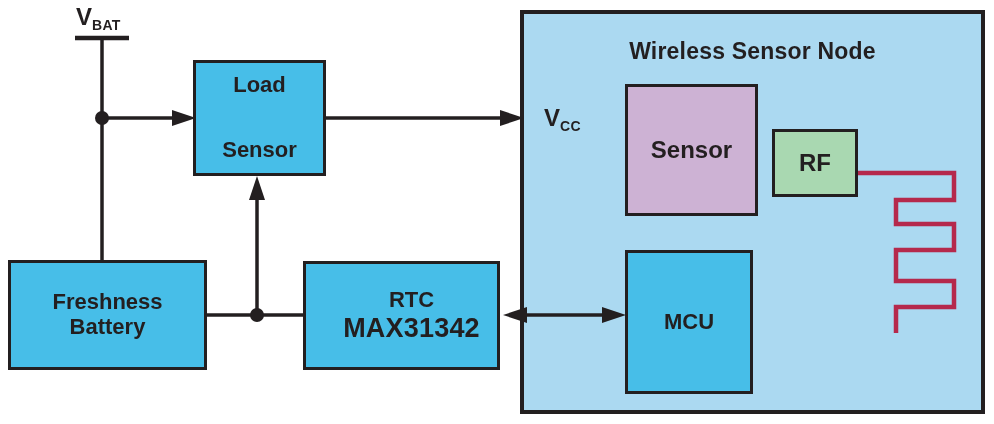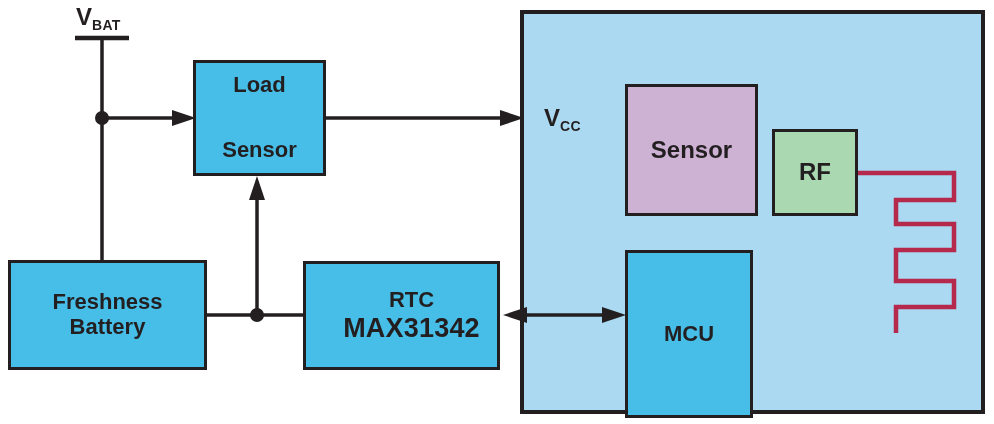--- a/index.html
+++ b/index.html
@@ -23,30 +23,31 @@
   .box{
     position:absolute;box-sizing:border-box;border:3px solid #231f20;
     display:flex;flex-direction:column;align-items:center;justify-content:center;
     text-align:center;font-weight:700;z-index:3;line-height:1.12;
   }
   .cyan{background:#47bee8;}
   .box-load{left:193px;top:60px;width:133px;height:116px;font-size:22px;gap:40px;}
   .box-batt{left:8px;top:260px;width:199px;height:110px;font-size:22px;}
   .box-rtc{left:303px;top:261px;width:197px;height:109px;font-size:22px;padding-left:20px;}
   .box-sensor{left:625px;top:84px;width:133px;height:132px;background:#cdb2d4;font-size:24px;text-align:center;}
-  .box-rf{left:772px;top:129px;width:86px;height:87px;background:#a9d8b1;font-size:24px;}
-  .box-mcu{left:625px;top:250px;width:128px;height:168px;font-size:22px;}
+  .box-rf{left:772px;top:129px;width:86px;height:68px;background:#a9d8b1;font-size:24px;}
+  .box-mcu{left:625px;top:250px;width:128px;height:144px;font-size:22px;}
   .part-number{font-size:27px;letter-spacing:0.2px;}
 </style>
 </head>
 <body>
 
 <div class="canvas">
 
   <div class="node">
+    <div class="node-title">Wireless Sensor Node</div>
     <div class="vlabel vcc">
       <span>V</span><span class="sub">CC</span>
     </div>
   </div>
 
   <svg class="layer-svg" width="994" height="424" viewBox="0 0 994 424">
     <g stroke="#231f20" stroke-width="3.5" fill="none">
 
       <g>
         <line x1="75" y1="38" x2="129" y2="38" stroke-width="4.5"></line>

